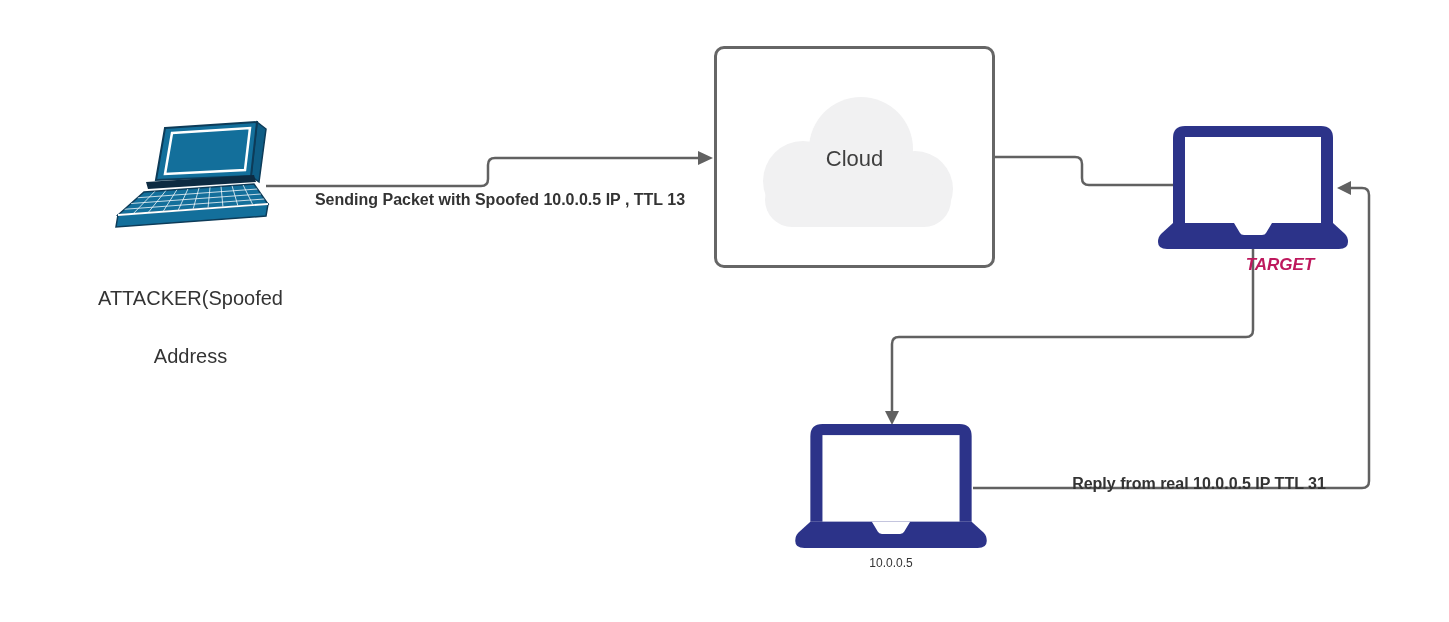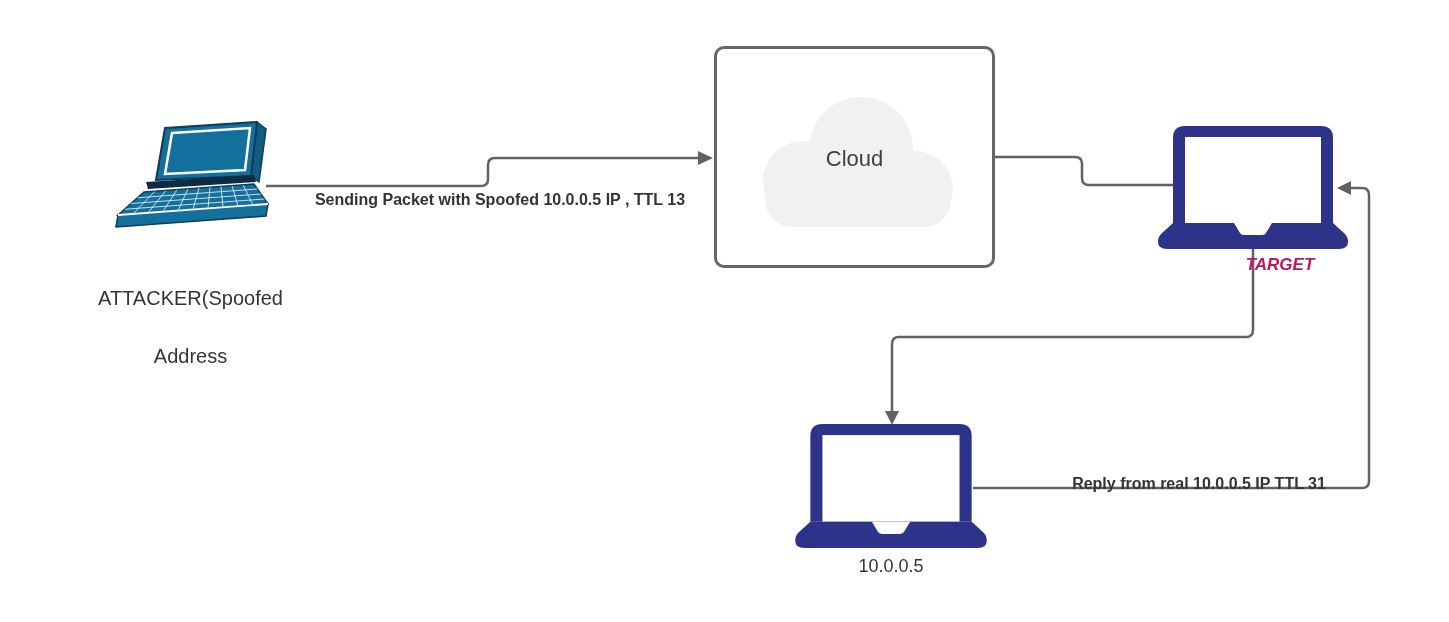--- a/index.html
+++ b/index.html
@@ -13,21 +13,21 @@
   .abs{position:absolute;}
   #edges-svg{position:absolute;left:0;top:0;z-index:1;pointer-events:none;}
   .node-svg{position:absolute;z-index:3;}
   .node-label{
     position:absolute;z-index:4;
     color:#343434;text-align:center;white-space:nowrap;
   }
   .node-label .line{display:block;margin-top:32px;}
   #attacker-label{left:63px;top:253px;width:255px;font-size:20px;line-height:26px;white-space:normal;}
   #target-label{left:1253px;top:255px;transform:translateX(-50%);font-size:17px;font-weight:bold;font-style:italic;color:#be185d;margin-left:27px;}
-  #realhost-label{left:891px;top:556px;transform:translateX(-50%);font-size:18px;}
+  #realhost-label{left:891px;top:556px;transform:translateX(-50%);font-size:12px;}
   .edge-label{
     position:absolute;z-index:5;
     font-size:16px;font-weight:bold;color:#333333;
     white-space:nowrap;transform:translateX(-50%);
   }
   #edge1-label{left:500px;top:191px;}
   #edge3-label{left:984px;top:322px;}
   #edge4-label{left:1199px;top:475px;}
   #cloud-box{
     left:714px;top:46px;width:275px;height:216px;

